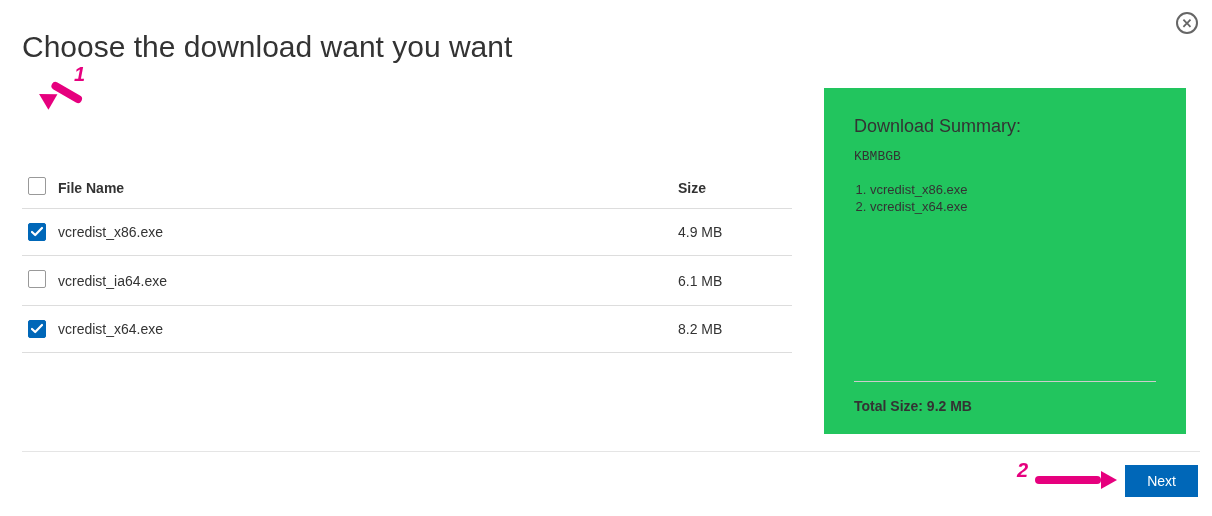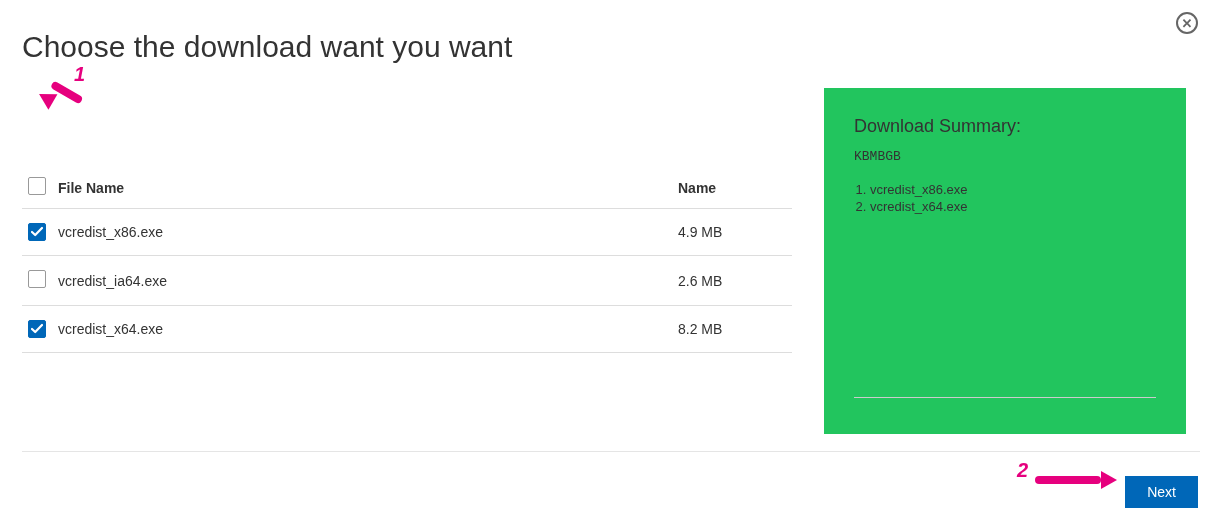--- a/index.html
+++ b/index.html
@@ -123,21 +123,21 @@
     .footer-line {
       position: absolute;
       left: 22px;
       right: 12px;
       top: 451px;
       border-top: 1px solid #e5e5e5;
     }
     .next-btn {
       position: absolute;
       right: 14px;
-      bottom: 8px;
+      bottom: 19px;
       background: #0067b8;
       color: #fff;
       font-size: 14px;
       padding: 8px 22px;
       cursor: pointer;
       border: none;
     }
 
     
     .annotation {
@@ -178,37 +178,37 @@
   <div class="left">
     <table class="files">
       <thead>
         <tr>
           <th class="cb-col">
             <span id="select-all" class="checkbox">
               
             </span>
           </th>
           <th>File Name</th>
-          <th class="size-col">Name</th>
+          <th class="size-col">Size</th>
         </tr>
       </thead>
       <tbody id="file-rows">
           <tr>
             <td class="cb-col"><span class="checkbox checked">
                 <svg width="12" height="12" viewBox="0 0 12 12">
                   <path d="M1 6 L4.2 9 L11 2" stroke="#fff" stroke-width="2.2" fill="none" stroke-linecap="round" stroke-linejoin="round"></path>
                 </svg>
               </span></td>
             <td>vcredist_x86.exe</td>
             <td class="size-col">4.9 MB</td>
           </tr>
           <tr>
             <td class="cb-col"><span class="checkbox"></span></td>
             <td>vcredist_ia64.exe</td>
-            <td class="size-col">2.6 MB</td>
+            <td class="size-col">6.1 MB</td>
           </tr>
           <tr>
             <td class="cb-col"><span class="checkbox checked">
                 <svg width="12" height="12" viewBox="0 0 12 12">
                   <path d="M1 6 L4.2 9 L11 2" stroke="#fff" stroke-width="2.2" fill="none" stroke-linecap="round" stroke-linejoin="round"></path>
                 </svg>
               </span></td>
             <td>vcredist_x64.exe</td>
             <td class="size-col">8.2 MB</td>
           </tr>
@@ -218,20 +218,25 @@
 
   <div class="right">
     <h2>Download Summary:</h2>
     <div class="unit">KBMBGB</div>
     <ol id="summary-list">
         <li>vcredist_x86.exe</li>
         <li>vcredist_x64.exe</li>
       </ol>
     <div class="spacer"></div>
     <div class="divider"></div>
+    <div class="total">
+      <span>Total Size:</span>
+      <span> </span>
+      <span>9.2 MB</span>
+    </div>
   </div>
 </div>
 
 <div class="footer-line"></div>
 <button class="next-btn">Next</button>
 
 <div class="annotation" style="left:34px; top:74px; width:60px; height:40px;">
   <div class="arrow-body" style="left:18px; top:6px; width:34px; transform:rotate(30deg); transform-origin:left center;"></div>
   <div class="arrow-head" style="left:4px; top:15px; border-right:16px solid #e6007e; transform:rotate(30deg);"></div>
 </div>

